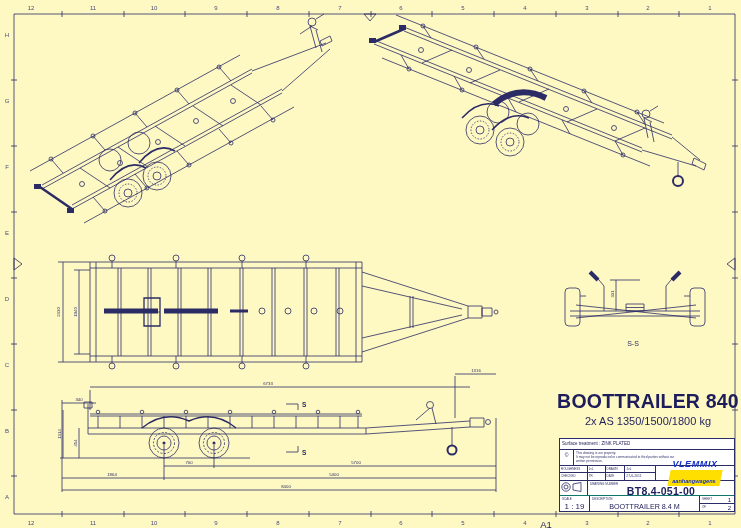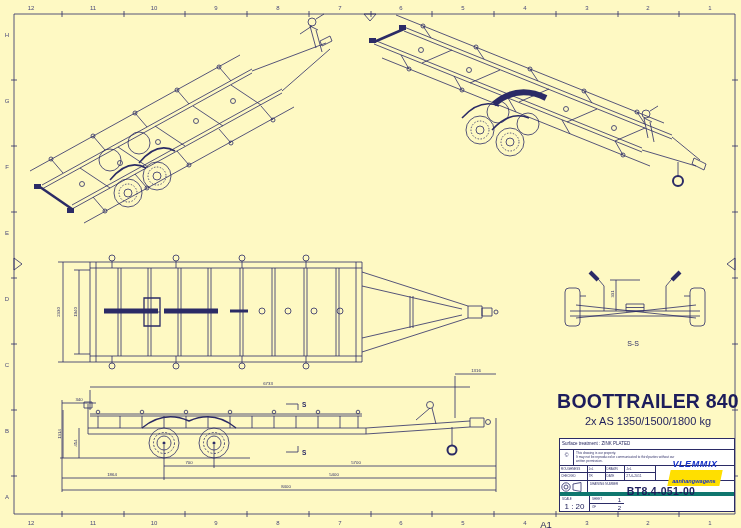--- a/index.html
+++ b/index.html
@@ -26,21 +26,21 @@
   .fields{width:96px;border-right:1px solid #2b2b66;display:flex;flex-direction:column;}
   .frow{display:flex;height:50%;}
   .frow.first{border-bottom:1px solid #2b2b66;}
   .fc{font-size:3px;padding:1px 0 0 1px;overflow:hidden;white-space:nowrap;color:#33336b;}
   .fc.b{border-right:1px solid #2b2b66;}
   .fc1{width:28px;}.fc2{width:18px;}.fc3{width:20px;}.fc4{width:30px;font-size:3.4px;}
   .logocell{flex:1;display:flex;flex-direction:column;align-items:center;justify-content:center;padding:1px 4px;}
   .logoname{font-size:9px;font-weight:700;font-style:italic;color:#1733c8;letter-spacing:.6px;line-height:1;}
   .logobanner{background:#ffdf00;transform:skewX(-12deg);padding:0 4px;margin-top:1px;line-height:1;}
   .logobanner span{display:inline-block;transform:skewX(12deg);font-size:5.6px;font-weight:700;font-style:italic;color:#1733c8;}
-  .rowE{height:15px;border-bottom:4px solid #0f766e;display:flex;}
+  .rowE{height:15px;border-bottom:1px solid #0f766e;display:flex;}
   .proj{width:28px;border-right:1px solid #2b2b66;display:flex;align-items:center;justify-content:center;position:relative;}
   .num{flex:1;position:relative;text-align:center;}
   .tinylab{position:absolute;top:1px;left:2px;font-size:3px;color:#33336b;}
   .numval{margin-top:4px;font-size:10.5px;font-weight:600;letter-spacing:.3px;color:#1d1d5c;}
   .rowF{flex:1;display:flex;}
   .scalecell{width:30px;border-right:1px solid #2b2b66;position:relative;text-align:center;}
   .scaleval{margin-top:6px;font-size:8px;}
   .desccell{flex:1;border-right:1px solid #2b2b66;position:relative;text-align:center;}
   .descval{margin-top:6px;font-size:7.2px;}
   .sheetcell{width:34px;display:flex;flex-direction:column;}
@@ -413,21 +413,25 @@
         </svg>
       </div>
       <div class="num">
         <div class="tinylab">DRAWING NUMBER</div>
         <div class="numval">BT8.4-051-00</div>
       </div>
     </div>
     <div class="rowF">
       <div class="scalecell">
         <div class="tinylab">SCALE</div>
-        <div class="scaleval">1 : 20</div>
+        <div class="scaleval">1 : 19</div>
+      </div>
+      <div class="desccell">
+        <div class="tinylab">DESCRIPTION</div>
+        <div class="descval">BOOTTRAILER 8.4 M</div>
       </div>
       <div class="sheetcell">
         <div class="shrow first">
           <span class="shlab">SHEET</span>
           <span class="shval">1</span>
         </div>
         <div class="shrow">
           <span class="shlab">OF</span>
           <span class="shval">2</span>
         </div>

